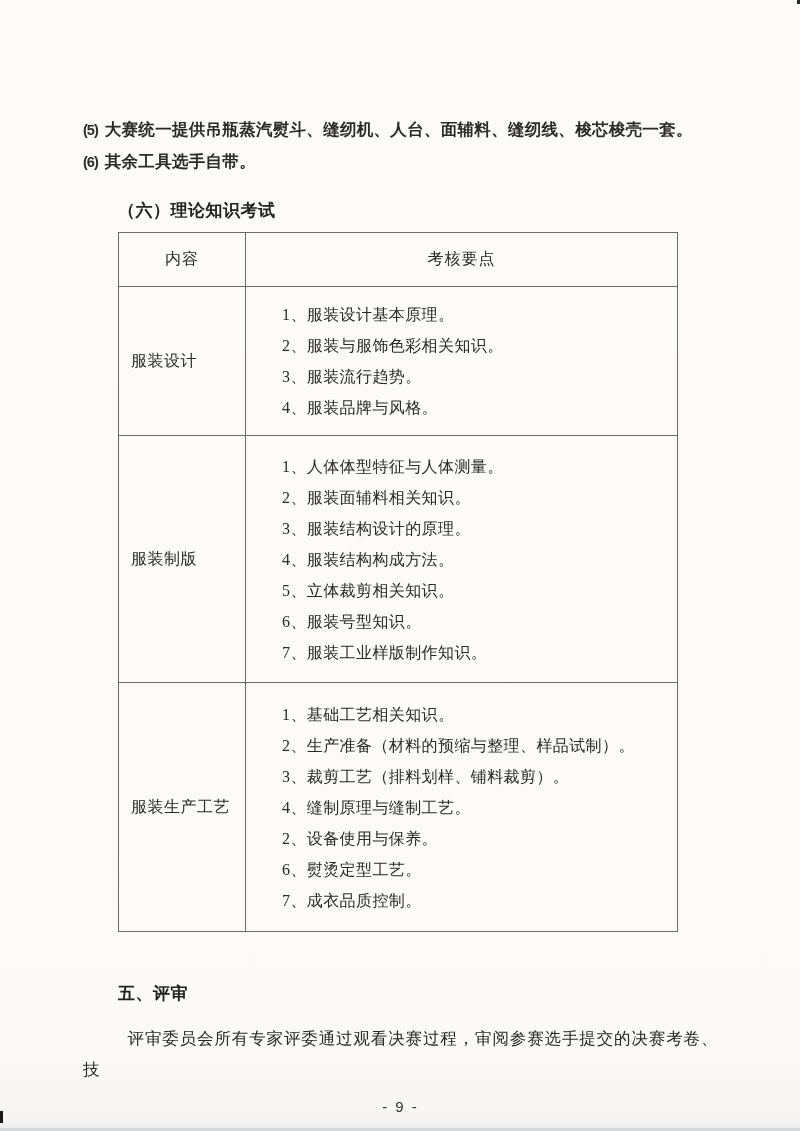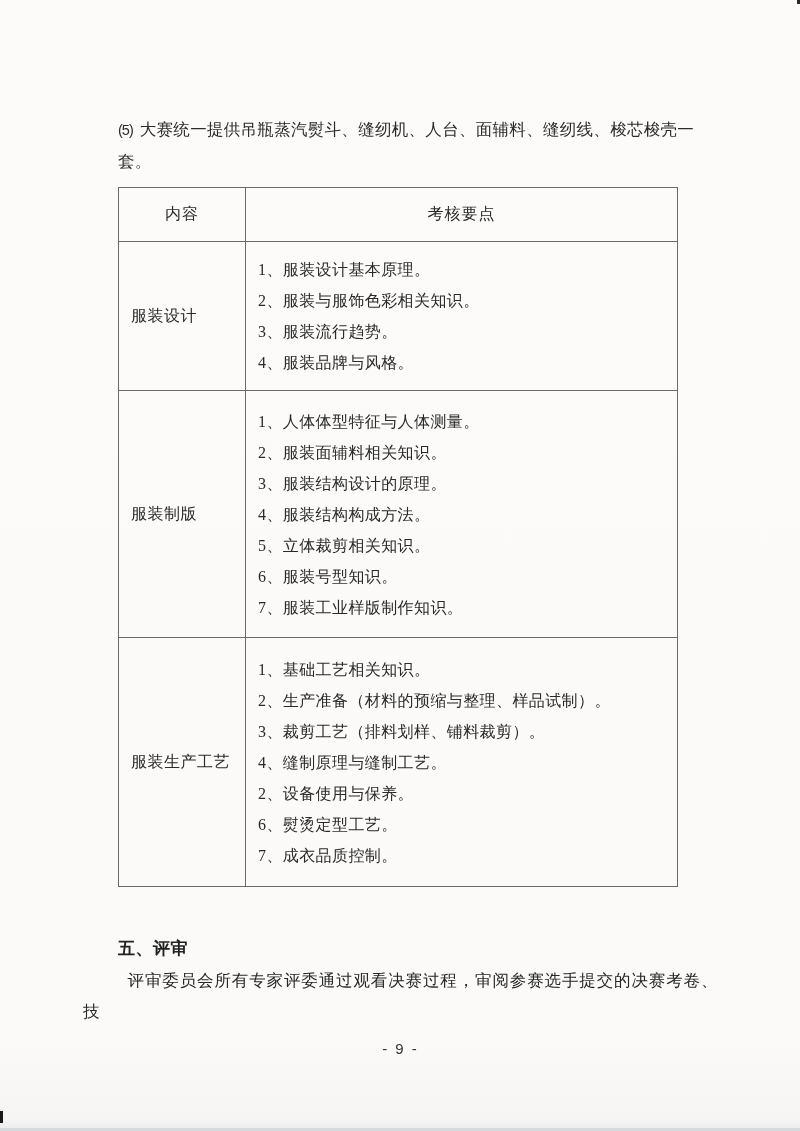--- a/index.html
+++ b/index.html
@@ -17,24 +17,24 @@
   .page {
     position: relative;
     width: 800px;
     height: 1131px;
     box-sizing: border-box;
     padding: 114px 82px 0 83px;
     background: linear-gradient(180deg, #fcfbf9 0%, #fbfaf8 92%, #f6f5f3 99%, #e9eaec 100%);
   }
   
   .top-list {
-    margin-left: 35px;
     font-size: 16.5px;
     line-height: 31px;
     letter-spacing: 0.3px;
+    font-weight: bold;
   }
   .top-list .num {
     font-family: "Liberation Sans", "DejaVu Sans", sans-serif;
     font-size: 14.5px;
     letter-spacing: -1px;
     margin-right: 7px;
   }
   
   .sec-heading {
     margin: 21px 0 0 35px;
@@ -80,29 +80,30 @@
     letter-spacing: 0.5px;
   }
   td.pts {
     vertical-align: middle;
     padding: 2px 8px 2px 14px;
   }
   td.pts .pt {
     line-height: 31px;
     letter-spacing: 0.4px;
     white-space: nowrap;
+    margin-left: 24px;
   }
   tr.r1 td { height: 123px; }
   tr.r2 td { height: 222px; }
   tr.r3 td { height: 224px; }
   .sec5-heading {
     margin-top: 50px;
   }
   .par2 {
-    margin-top: 5px;
+    margin-top: 18px;
   }
   .page-number {
     margin-top: 13px;
     text-align: center;
     font-family: "Liberation Sans", "DejaVu Sans", sans-serif;
     font-size: 15px;
     letter-spacing: 2px;
     color: #333;
   }
   
@@ -127,22 +128,26 @@
 </style>
 </head>
 <body>
 
 <div class="page">
 
   <div class="top-list">
     <div class="line">
       <span class="num">(5)</span><span>大赛统一提供吊瓶蒸汽熨斗、缝纫机、人台、面辅料、缝纫线、梭芯梭壳一套。</span>
     </div>
+    <div class="line">
+      <span class="num">(6)</span><span>其余工具选手自带。</span>
+    </div>
   </div>
 
+  <div class="sec-heading">（六）理论知识考试</div>
 
 
   <table class="exam">
     <colgroup>
         <col class="c1">
         <col class="c2">
       </colgroup>
     <tbody>
         <tr>
       <th class="hdr">内容</th>

